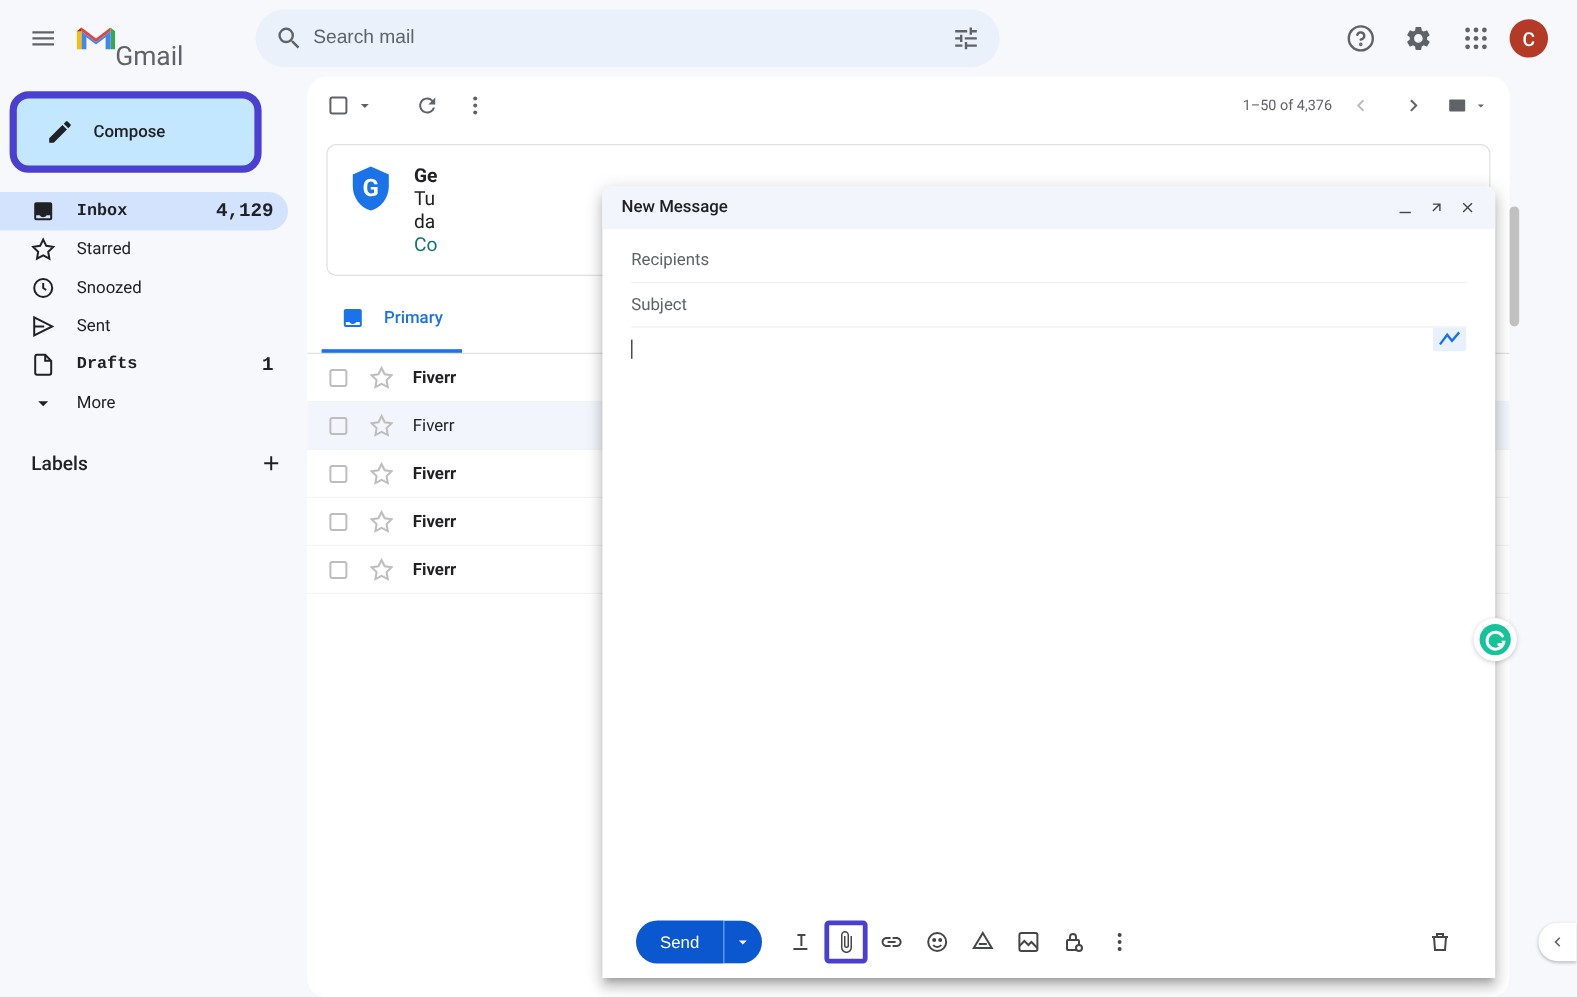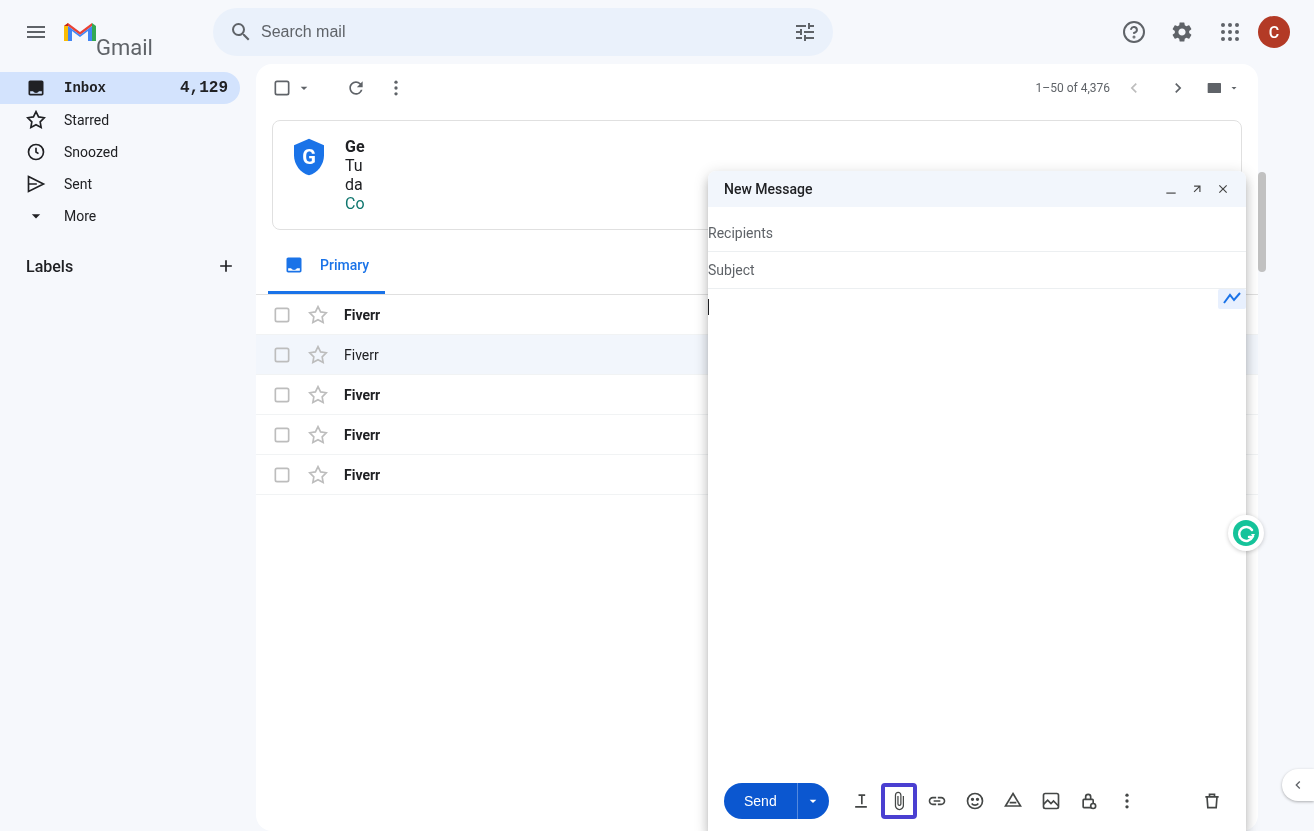--- a/index.html
+++ b/index.html
@@ -36,28 +36,28 @@
 .promo-link { color: #0f766e; }
 .tabs { display: flex; border-bottom: 1px solid #e0e0e0; padding: 0 12px; }
 .tab { display: flex; align-items: center; gap: 16px; padding: 0 16px; height: 56px; font-size: 14px; font-weight: 500; color: #1a73e8; border-bottom: 3px solid #1a73e8; }
 .mail-row { display: flex; align-items: center; height: 40px; padding: 0 16px; border-bottom: 1px solid #f1f3f4; font-size: 14px; }
 .mail-row.unread .sender { font-weight: 700; }
 .mail-row .row-cb { margin-right: 16px; }
 .mail-row .row-star { margin-right: 16px; }
 .mail-row .sender { width: 200px; }
 .mail-row .time { margin-left: auto; font-size: 12px; font-weight: 700; }
 .mail-row.read { background: #f2f6fc; }
-.compose-dialog { position: absolute; right: 68px; bottom: 0; width: 538px; height: 660px; background: #fff; border-radius: 8px 8px 0 0; box-shadow: 0 8px 10px 1px rgba(0,0,0,.14),0 3px 14px 2px rgba(0,0,0,.12),0 5px 5px -3px rgba(0,0,0,.2); display: flex; flex-direction: column; z-index: 100; }
+.compose-dialog { position: absolute; right: 68px; bottom: 16px; width: 744px; height: 660px; background: #fff; border-radius: 8px 8px 0 0; box-shadow: 0 8px 10px 1px rgba(0,0,0,.14),0 3px 14px 2px rgba(0,0,0,.12),0 5px 5px -3px rgba(0,0,0,.2); display: flex; flex-direction: column; z-index: 100; }
 .dialog-header { background: #f2f6fc; padding: 10px 16px; border-radius: 8px 8px 0 0; display: flex; align-items: center; font-size: 14px; font-weight: 500; }
 .dialog-header-right { margin-left: auto; display: flex; gap: 12px; }
-.dialog-body { flex: 1; padding: 8px 0; display: flex; flex-direction: column; }
+.dialog-body { flex: 1; padding: 8px 24px; display: flex; flex-direction: column; }
 .dialog-field { border-bottom: 1px solid #eceff1; padding: 10px 0; font-size: 14px; color: #5f6368; }
 .dialog-compose-area { flex: 1; padding: 10px 0; font-size: 14px; position: relative; }
 .cursor-blink { border-left: 1px solid #202124; height: 16px; display: inline-block; }
-.dialog-footer { padding: 12px 16px; display: flex; align-items: center; gap: 2px; border-top: none; justify-content: center; }
+.dialog-footer { padding: 12px 28px; display: flex; align-items: center; gap: 2px; border-top: none; justify-content: center; }
 .send-btn-group { display: flex; margin-right: 12px; }
 .send-btn { background: #0b57d0; color: white; border: none; padding: 0 20px; height: 36px; border-radius: 18px 0 0 18px; font-size: 14px; font-weight: 500; cursor: pointer; }
 .send-more { background: #0b57d0; border: none; width: 32px; height: 36px; border-radius: 0 18px 18px 0; border-left: 1px solid rgba(255,255,255,0.3); cursor: pointer; display:flex; align-items:center; justify-content:center; }
 .footer-icon { width: 36px; height: 36px; display: flex; align-items: center; justify-content: center; cursor: pointer; color: #444746; }
 .footer-icon.highlighted { border: 4px solid #4a3fd1; border-radius: 4px; }
 .trash-btn { margin-left: auto; }
 .right-scroll { position: absolute; right: 48px; top: 172px; width: 8px; height: 100px; background: #c1c1c1; border-radius: 4px; }
 .chevron-fab { position: absolute; right: 0; bottom: 30px; width: 32px; height: 32px; background: white; border-radius: 50% 0 0 50%; box-shadow: 0 1px 3px rgba(0,0,0,0.3); display: flex; align-items: center; justify-content: center; }
 svg { display: block; }
 .grammarly-badge { position: absolute; right: 50px; top: 515px; width:36px; height:36px; background:white; border-radius:50%; box-shadow:0 1px 4px rgba(0,0,0,0.2); display:flex; align-items:center; justify-content:center; z-index:101;}
@@ -119,20 +119,26 @@
           <circle cx="12" cy="19" r="2"></circle>
           <circle cx="19" cy="19" r="2"></circle>
         </svg>
     </div>
     <div class="avatar">C</div>
   </div>
 </div>
 
 <div class="body-area">
   <div class="sidebar">
+    <div class="compose-btn">
+      <svg width="24" height="24" viewBox="0 0 24 24" fill="#202124">
+          <path d="M3 17.25V21h3.75L17.81 9.94l-3.75-3.75L3 17.25zM20.71 7.04a.996.996 0 000-1.41l-2.34-2.34a.996.996 0 00-1.41 0l-1.83 1.83 3.75 3.75 1.83-1.83z"></path>
+        </svg>
+      <span>Compose</span>
+    </div>
     <div class="nav-item active bold">
       <span class="nav-icon">
           <svg width="20" height="20" viewBox="0 0 24 24" fill="#202124">
             <path d="M19 3H5c-1.1 0-2 .9-2 2v14c0 1.1.9 2 2 2h14c1.1 0 2-.9 2-2V5c0-1.1-.9-2-2-2zm0 16H5v-3h3.56c.69 1.19 1.97 2 3.45 2s2.75-.81 3.45-2H19v3z"></path>
           </svg>
         </span>
       <span class="nav-label">Inbox</span>
       <span class="nav-count">4,129</span>
     </div>
     <div class="nav-item">
@@ -152,20 +158,29 @@
         </span>
       <span class="nav-label">Snoozed</span>
     </div>
     <div class="nav-item">
       <span class="nav-icon">
           <svg width="20" height="20" viewBox="0 0 24 24" fill="none" stroke="#202124" stroke-width="2">
             <path d="M3 3l18 9-18 9V3z M3 12h10"></path>
           </svg>
         </span>
       <span class="nav-label">Sent</span>
+    </div>
+    <div class="nav-item bold">
+      <span class="nav-icon">
+          <svg width="20" height="20" viewBox="0 0 24 24" fill="none" stroke="#202124" stroke-width="2">
+            <path d="M14 2H6a2 2 0 00-2 2v16a2 2 0 002 2h12a2 2 0 002-2V8l-6-6z M14 2v6h6"></path>
+          </svg>
+        </span>
+      <span class="nav-label">Drafts</span>
+      <span class="nav-count">1</span>
     </div>
     <div class="nav-item">
       <span class="nav-icon">
           <svg width="20" height="20" viewBox="0 0 24 24" fill="#202124">
             <path d="M7 10l5 5 5-5z"></path>
           </svg>
         </span>
       <span class="nav-label">More</span>
     </div>
     <div class="labels-header">

